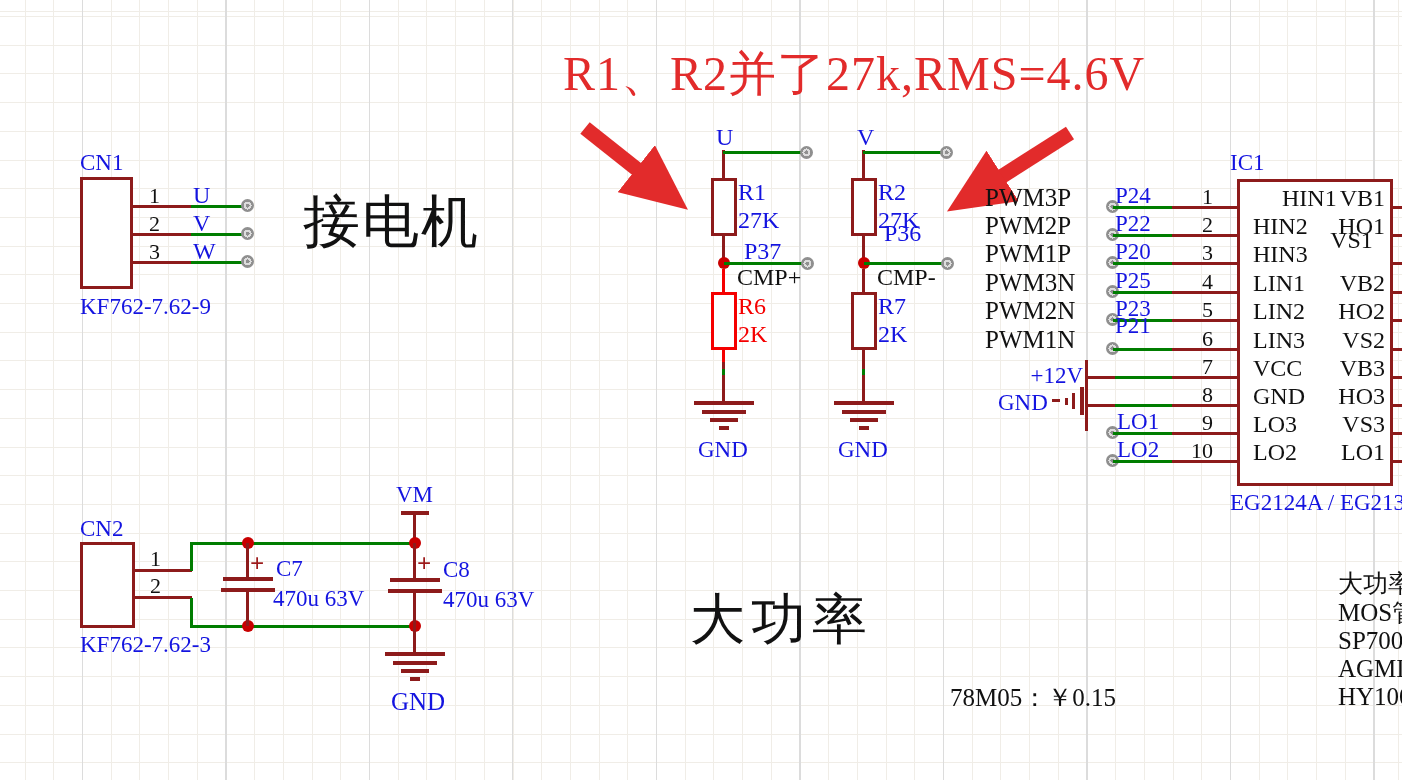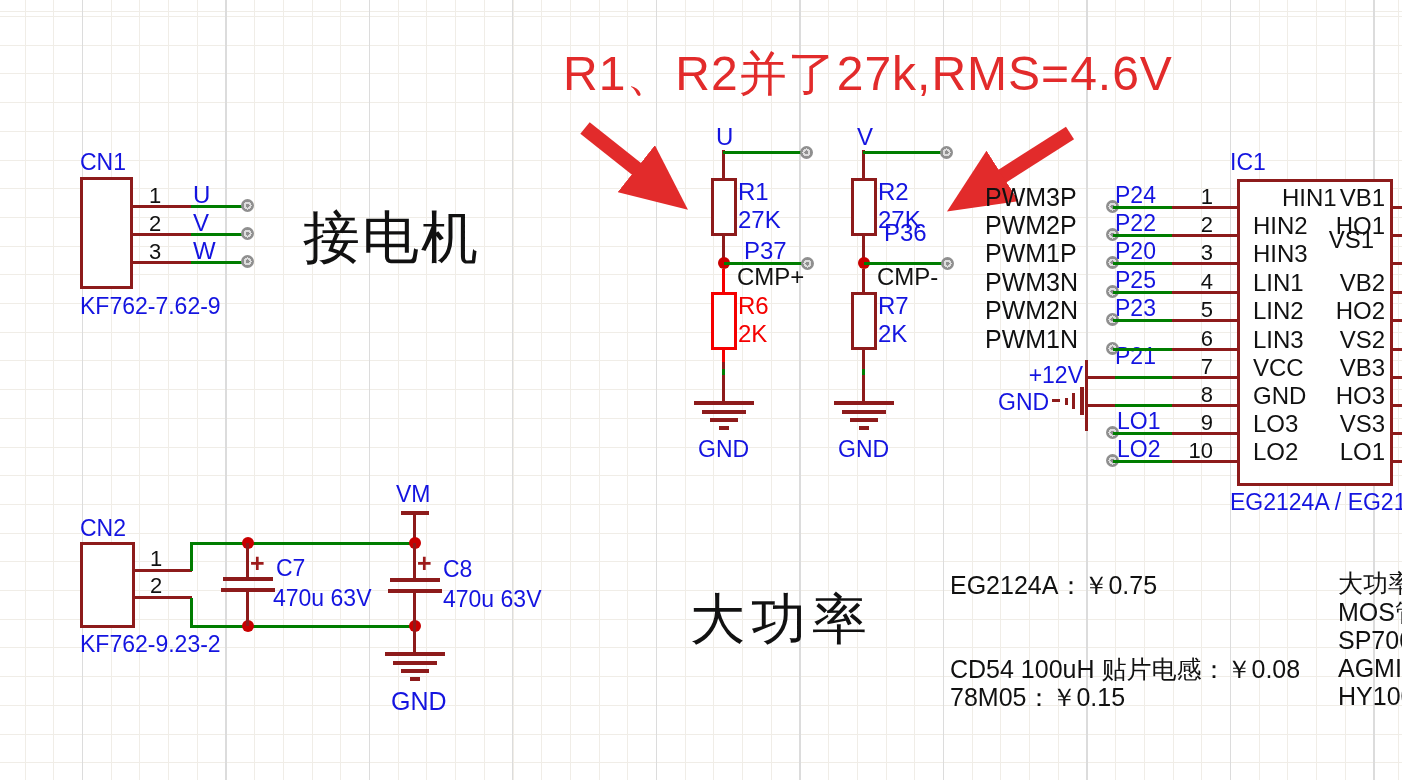--- a/index.html
+++ b/index.html
@@ -3,21 +3,21 @@
 <meta charset="utf-8">
 <style>
   html,body{margin:0;padding:0;}
   #canvas{
     position:relative;width:1402px;height:780px;overflow:hidden;background:#ffffff;
     background-image:
       repeating-linear-gradient(90deg,#dcdcdc 0 1px,transparent 1px 143.5px),
       repeating-linear-gradient(90deg,#f0ede7 0 1px,transparent 1px 28.7px),
       repeating-linear-gradient(0deg,#f0ede7 0 1px,transparent 1px 28.7px);
     background-position:82px 0,-4px 0,0 12px;
-    font-family:Liberation Sans, sans-serif;
+    font-family:Liberation Serif, serif;
   }
   .t{position:absolute;line-height:1;white-space:pre;}
   .cb{color:#1414e0}.ck{color:#111111}.cr{color:#e22b2b}.cs{color:#f50000}.cd{color:#9c1a1a}
   .f22{font-size:22px}.f23{font-size:23px}.f24{font-size:24px}.f25{font-size:25px}
   .big1{font-size:57px;letter-spacing:2px}
   .big2{font-size:46px}
   .big3{font-size:55px;letter-spacing:6px}
   .title{font-size:48px;letter-spacing:1px}
   .wh{position:absolute;height:3px}
   .wv{position:absolute;width:3px}
@@ -63,21 +63,21 @@
   <div class="t ck f22" style="left:149px;top:213px">2</div>
   <div class="t cb f24" style="left:193px;top:211px">V</div>
 
   <div class="wh d" style="left:133px;top:261px;width:58px"></div>
   <div class="wh g" style="left:191px;top:261px;width:57px"></div>
   <div class="term" style="left:241px;top:255px"></div>
   <div class="t ck f22" style="left:149px;top:241px">3</div>
   <div class="t cb f24" style="left:193px;top:239px">W</div>
   <div class="t cb f23" style="left:80px;top:295px">KF762-7.62-9</div>
 
-  <div class="t ck big1" style="left:303px;top:209px">接电机</div>
+  <div class="t ck big1" style="left:303px;top:193px">接电机</div>
   <div class="t ck big3" style="left:690px;top:592px">大功率</div>
 
   <div class="t cb f24" style="left:716px;top:125px">U</div>
   <div class="wv d" style="left:722px;top:150px;height:28px"></div>
   <div class="wh g" style="left:723px;top:151px;width:84px"></div>
   <div class="term" style="left:800px;top:146px"></div>
   <div class="box" style="left:711px;top:178px;width:20px;height:52px"></div>
   <div class="t cb f24" style="left:738px;top:180px">R1</div>
   <div class="t cb f24" style="left:738px;top:208px">27K</div>
   <div class="wv d" style="left:722px;top:236px;height:22px"></div>
@@ -157,21 +157,21 @@
   <div class="t ck f22 num" style="left:1180px;top:271px">4</div>
 
   <div class="t ck f25" style="left:985px;top:298px">PWM2N</div>
   <div class="t cb f23" style="left:1115px;top:297px">P23</div>
   <div class="term" style="left:1106px;top:313px"></div>
   <div class="wh g" style="left:1113px;top:319px;width:59px"></div>
   <div class="wh d" style="left:1172px;top:319px;width:65px"></div>
   <div class="t ck f22 num" style="left:1180px;top:299px">5</div>
 
   <div class="t ck f25" style="left:985px;top:327px">PWM1N</div>
-  <div class="t cb f23" style="left:1115px;top:345px">P21</div>
+  <div class="t cb f23" style="left:1115px;top:314px">P21</div>
   <div class="term" style="left:1106px;top:342px"></div>
   <div class="wh g" style="left:1113px;top:348px;width:59px"></div>
   <div class="wh d" style="left:1172px;top:348px;width:65px"></div>
   <div class="t ck f22 num" style="left:1180px;top:328px">6</div>
 
   <div class="wh d" style="left:1087px;top:376px;width:28px"></div>
   <div class="wh g" style="left:1115px;top:376px;width:57px"></div>
   <div class="wh d" style="left:1172px;top:376px;width:65px"></div>
   <div class="t ck f22 num" style="left:1180px;top:356px">7</div>
   <div class="wh d" style="left:1087px;top:404px;width:28px"></div>
@@ -237,21 +237,21 @@
   <div class="t cb f23" style="left:80px;top:517px">CN2</div>
   <div class="box" style="left:80px;top:542px;width:49px;height:80px"></div>
   <div class="t ck f22" style="left:150px;top:548px">1</div>
   <div class="t ck f22" style="left:150px;top:575px">2</div>
   <div class="wh d" style="left:133px;top:569px;width:59px"></div>
   <div class="wh d" style="left:133px;top:596px;width:59px"></div>
   <div class="wv g" style="left:190px;top:543px;height:28px"></div>
   <div class="wv g" style="left:190px;top:598px;height:29px"></div>
   <div class="wh g" style="left:190px;top:542px;width:227px"></div>
   <div class="wh g" style="left:190px;top:625px;width:227px"></div>
-  <div class="t cb f23" style="left:80px;top:633px">KF762-9.23-2</div>
+  <div class="t cb f23" style="left:80px;top:633px">KF762-7.62-3</div>
 
   <div class="dot" style="left:242px;top:537px"></div>
   <div class="dot" style="left:242px;top:620px"></div>
   <div class="wv d" style="left:246px;top:543px;height:34px"></div>
   <div>
     <div class="bar" style="left:223px;top:577px;width:50px;height:4px"></div>
     <div class="bar" style="left:221px;top:588px;width:54px;height:4px"></div>
   </div>
   <div class="wv d" style="left:246px;top:592px;height:34px"></div>
   <div class="t cd f25" style="left:250px;top:551px;font-weight:bold">+</div>
@@ -274,22 +274,20 @@
   <div class="t cb f23" style="left:443px;top:558px">C8</div>
   <div class="t cb f23" style="left:443px;top:588px">470u 63V</div>
   <div>
     <div class="bar" style="left:385px;top:652px;width:60px;height:4px"></div>
     <div class="bar" style="left:393px;top:661px;width:44px;height:4px"></div>
     <div class="bar" style="left:401px;top:669px;width:28px;height:4px"></div>
     <div class="bar" style="left:410px;top:677px;width:10px;height:4px"></div>
   </div>
   <div class="t cb f25" style="left:391px;top:689px">GND</div>
 
-  <div class="t ck f25" style="left:950px;top:573px">EG2124A：￥0.75</div>
-  <div class="t ck f25" style="left:950px;top:657px">CD54 100uH 贴片电感：￥0.08</div>
   <div class="t ck f25" style="left:950px;top:685px">78M05：￥0.15</div>
 
   <div class="t ck f25" style="left:1338px;top:571px">大功率管</div>
   <div class="t ck f25" style="left:1338px;top:600px">MOS管</div>
   <div class="t ck f25" style="left:1338px;top:628px">SP700</div>
   <div class="t ck f25" style="left:1338px;top:656px">AGMI</div>
   <div class="t ck f25" style="left:1338px;top:684px">HY100</div>
 
 </div>
 

